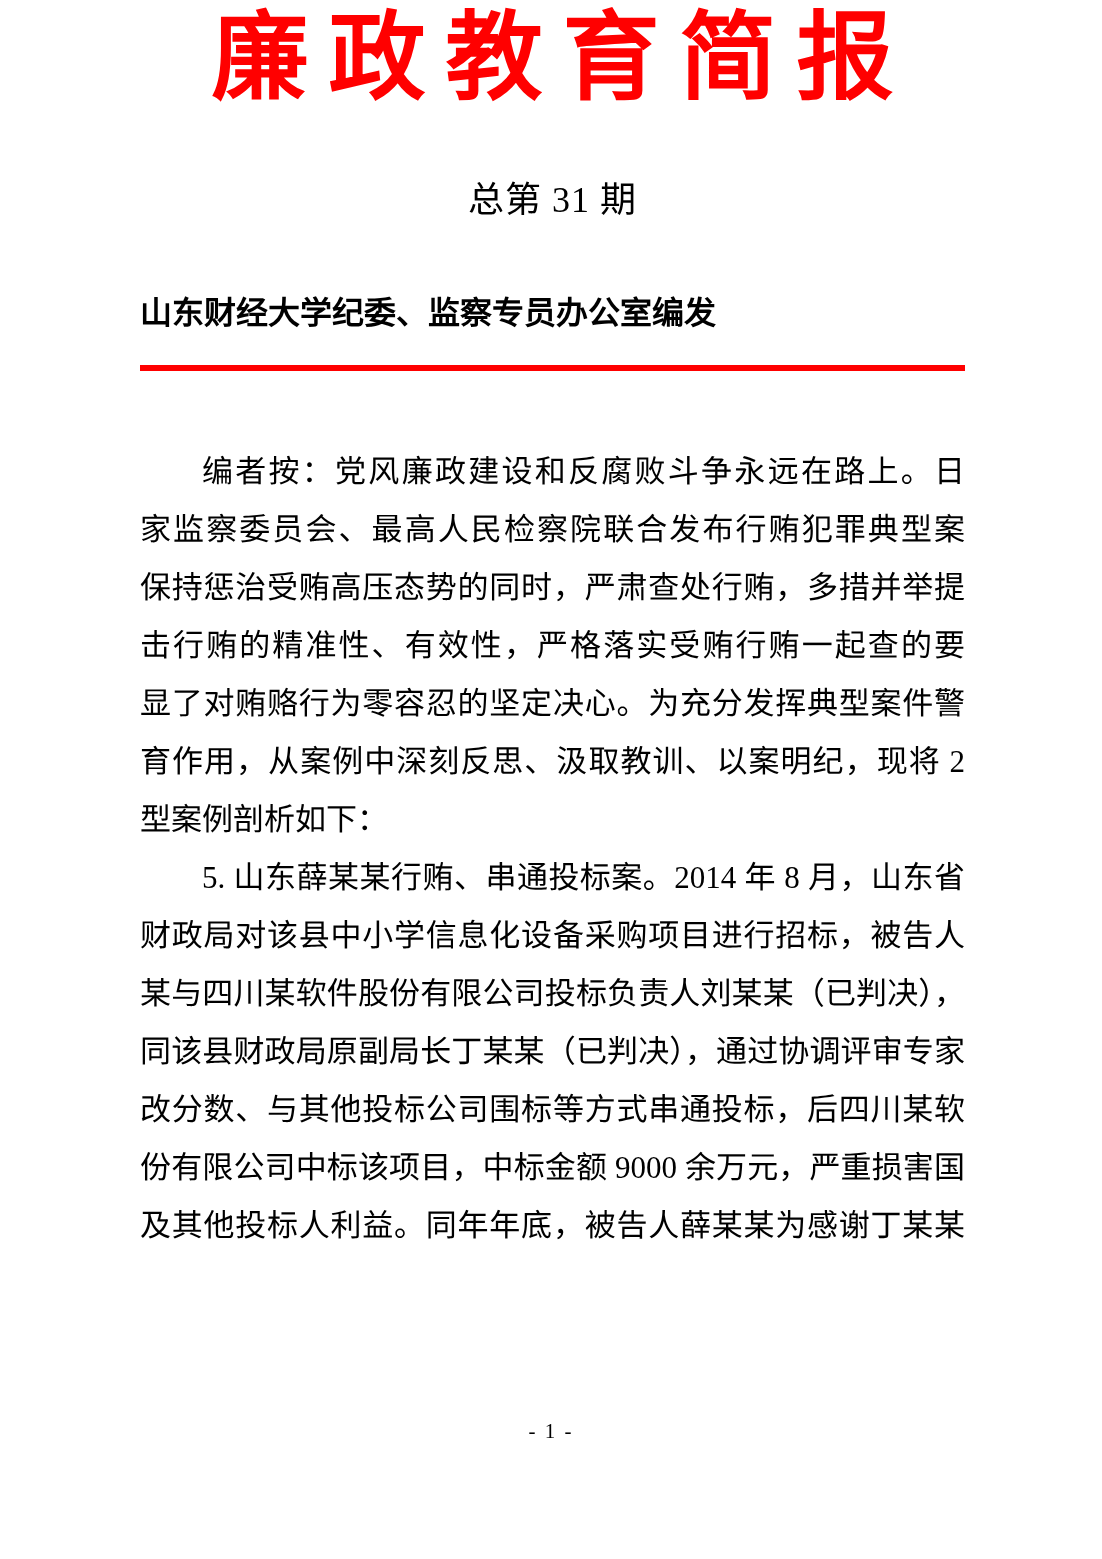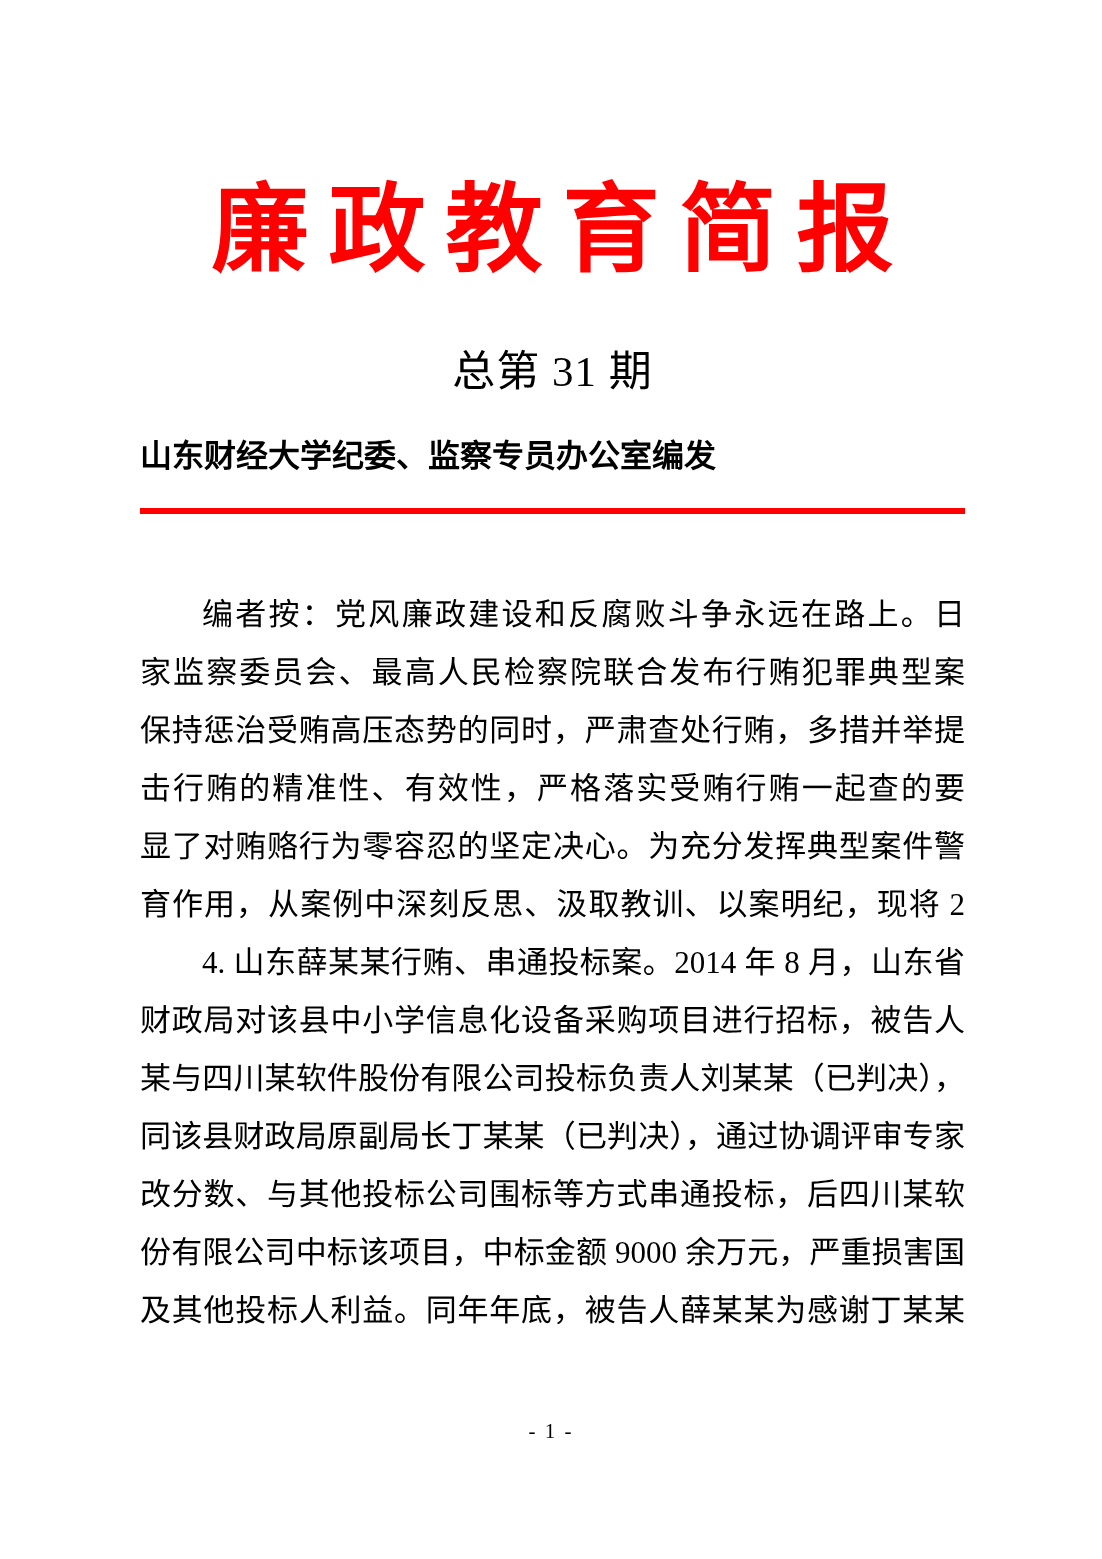--- a/index.html
+++ b/index.html
@@ -13,39 +13,38 @@
     height: 1559px;
     background: #ffffff;
     color: #000000;
     font-family: "Liberation Serif", "DejaVu Serif", serif;
     overflow: hidden;
   }
   .content {
     margin: 0 137px 0 140px; 
   }
   .masthead {
-    margin-top: 172px;
     text-align: center;
     font-size: 97px;
     line-height: 118px;
     font-weight: bold;
     color: #ff0000;
     letter-spacing: 20px;
     text-indent: 20px; 
     white-space: nowrap;
   }
   .issue {
     margin-top: 64px;
     text-align: center;
-    font-size: 43px;
+    font-size: 36px;
     line-height: 36px;
     letter-spacing: 1px;
   }
   .pubrow {
-    margin-top: 48px;
+    margin-top: 77px;
     display: flex;
     justify-content: space-between;
     align-items: baseline;
     font-size: 32px;
     line-height: 36px;
     font-weight: bold;
   }
   .divider {
     margin-top: 34px;
     height: 6px;
@@ -99,21 +98,22 @@
 
     <div class="divider"></div>
 
     <div class="bodytext">
       <div class="line indent"><span class="b">编者按：</span><span>党风廉政建设和反腐败斗争永远在路上。日前，国</span></div>
       <div class="line"><span>家监察委员会、最高人民检察院联合发布行贿犯罪典型案例。在</span></div>
       <div class="line"><span>保持惩治受贿高压态势的同时，严肃查处行贿，多措并举提高打</span></div>
       <div class="line"><span>击行贿的精准性、有效性，严格落实受贿行贿一起查的要求，彰</span></div>
       <div class="line"><span>显了对贿赂行为零容忍的坚定决心。为充分发挥典型案件警示教</span></div>
       <div class="line"><span>育作用，从案例中深刻反思、汲取教训、以案明纪，现将 2 起典</span></div>
-      <div class="line indent"><span class="b">4. 山东薛某某行贿、串通投标案。</span><span>2014 年 8 月，山东省某县</span></div>
+      <div class="line short"><span>型案例剖析如下：</span></div>
+      <div class="line indent"><span class="b">5. 山东薛某某行贿、串通投标案。</span><span>2014 年 8 月，山东省某县</span></div>
       <div class="line"><span>财政局对该县中小学信息化设备采购项目进行招标，被告人薛某</span></div>
       <div class="line"><span>某与四川某软件股份有限公司投标负责人刘某某（已判决），伙</span></div>
       <div class="line"><span>同该县财政局原副局长丁某某（已判决），通过协调评审专家修</span></div>
       <div class="line"><span>改分数、与其他投标公司围标等方式串通投标，后四川某软件股</span></div>
       <div class="line"><span>份有限公司中标该项目，中标金额 9000 余万元，严重损害国家</span></div>
       <div class="line"><span>及其他投标人利益。同年年底，被告人薛某某为感谢丁某某在该</span></div>
     </div>
   </div>
 
   <div class="pagenum">- 1 -</div>

